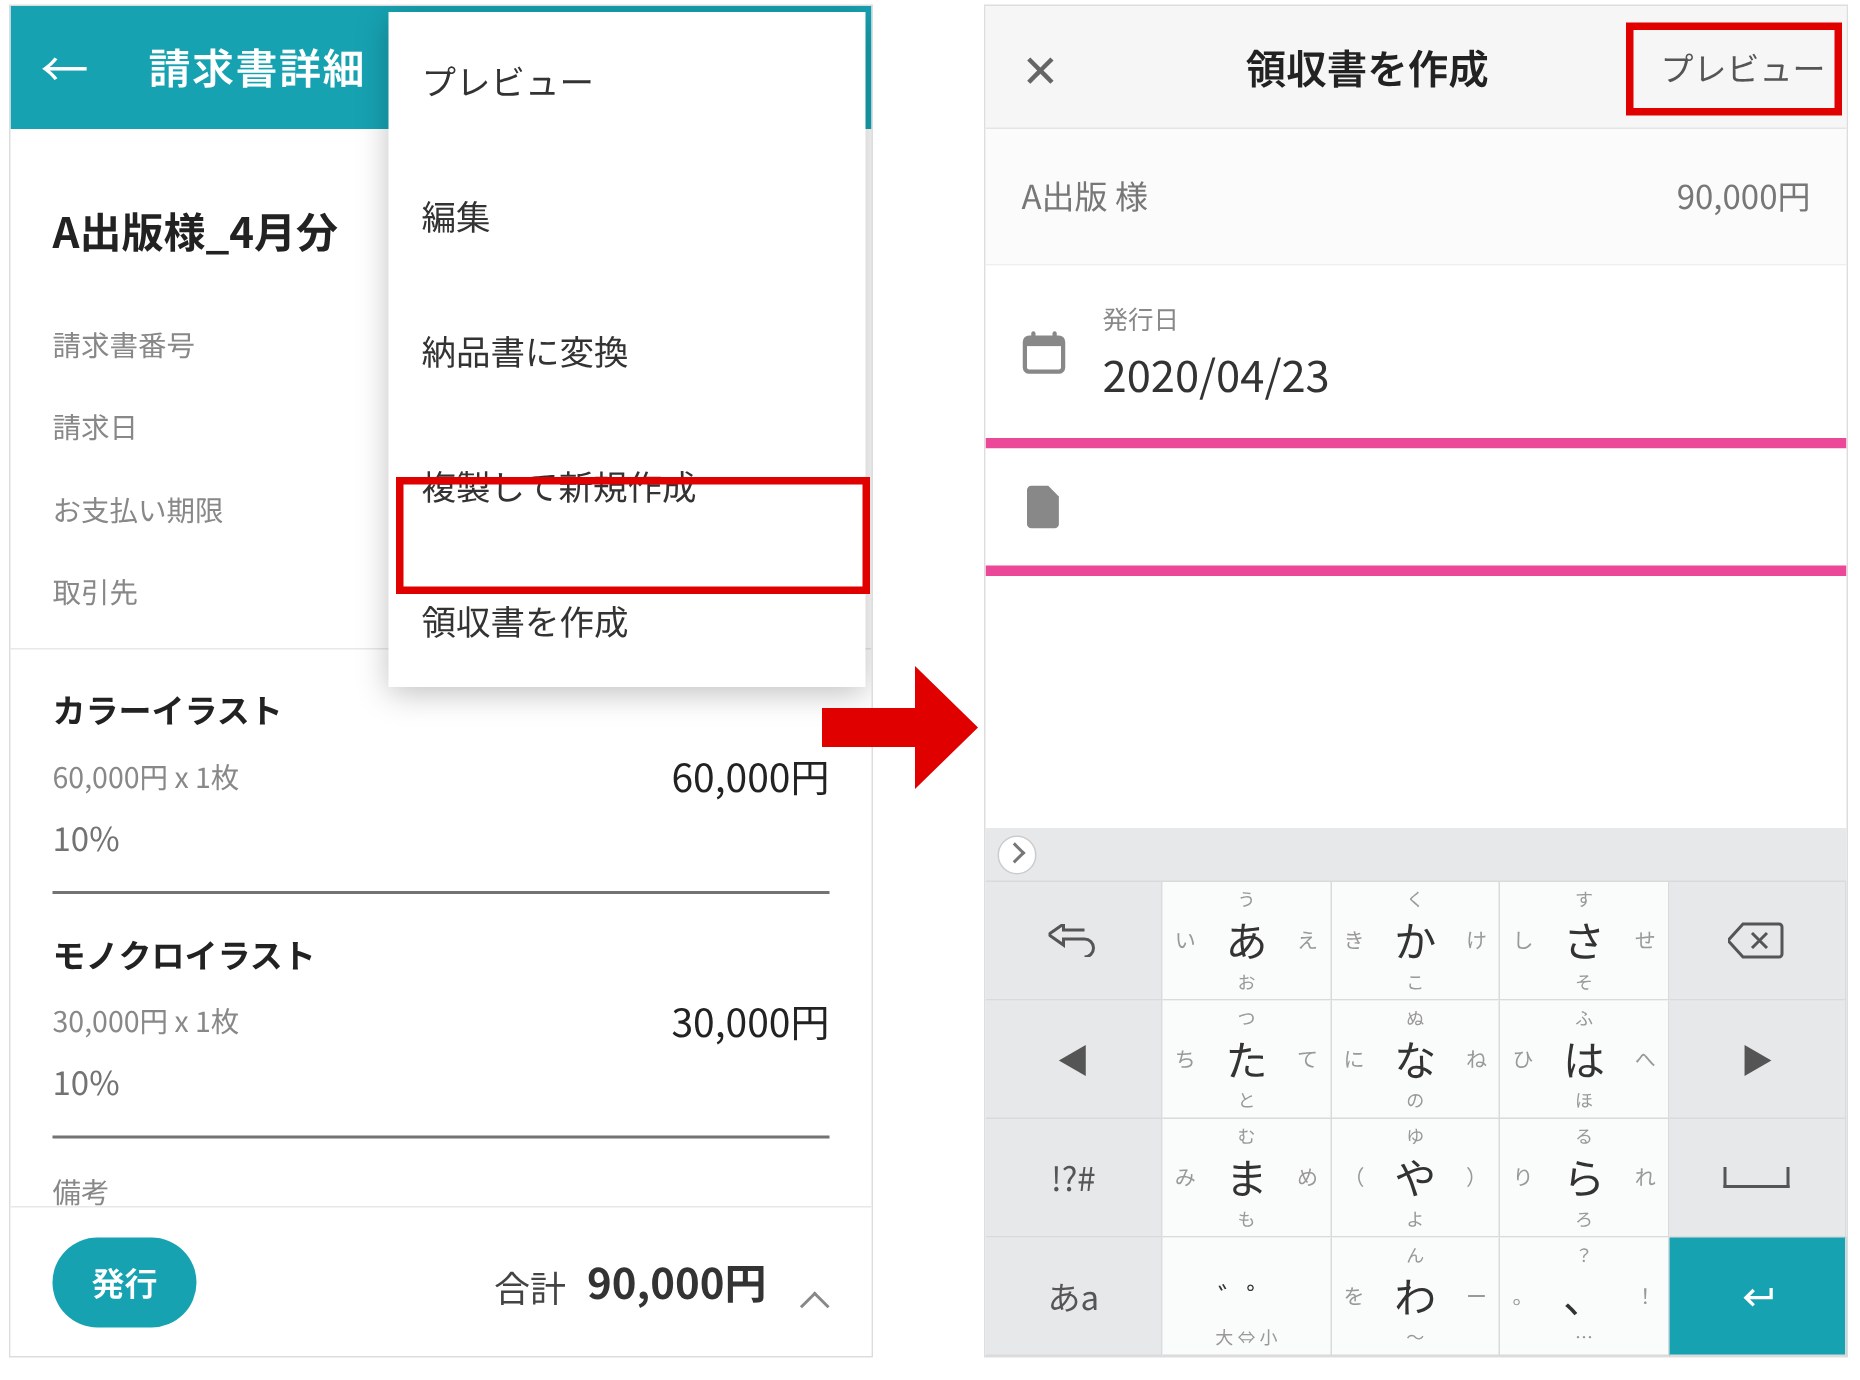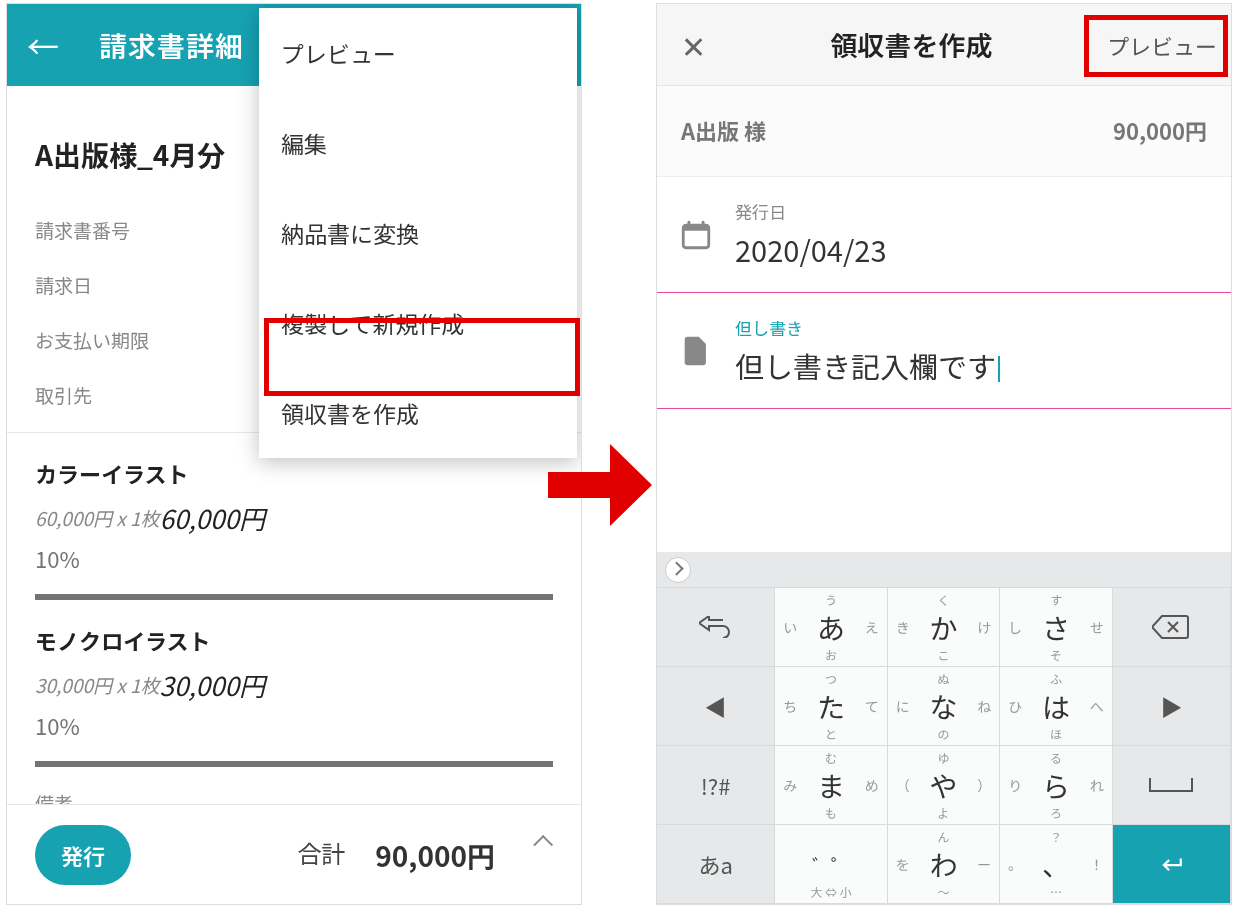--- a/index.html
+++ b/index.html
@@ -9,51 +9,51 @@
   .phone-right { left: 656px; top: 3px; width: 576px; height: 902px; }
 
   
   .hdr-teal { background: #17a2b2; color: #fff; height: 82px; display: flex; align-items: center; padding: 0 20px; }
   .hdr-teal .back { font-size: 32px; }
   .hdr-teal .title { font-size: 28px; font-weight: 600; margin-left: 40px; letter-spacing: 1px; }
   .body-left { padding: 0 28px; }
   .doc-title { font-size: 28px; font-weight: 700; margin: 48px 0 28px; color:#222; }
   .meta-row { font-size: 19px; color: #888; padding: 14px 0; }
   .divider { height: 1px; background: #e8e8e8; margin: 10px -28px 0; }
-  .item { padding: 24px 0 20px; border-bottom: 6px solid #737373; }
+  .item { padding: 24px 0 20px; border-bottom: 2px solid #737373; }
   .item-name { font-size: 22px; font-weight: 700; color:#222; margin-bottom: 10px; }
-  .item-line2 { display: flex; justify-content: flex-start; align-items: center; font-style: italic; }
+  .item-line2 { display: flex; justify-content: space-between; align-items: center; }
   .item-sub { font-size: 19px; color: #888; }
   .item-amt { font-size: 26px; font-weight: 400; color:#222; }
   .item-tax { font-size: 22px; color: #737373; margin-top: 6px; }
   .remarks { font-size: 19px; color: #888; padding: 22px 0; }
   .footer-left { position: absolute; bottom: 0; left: 0; right: 0; height: 100px; border-top: 1px solid #e8e8e8; display: flex; align-items: center; padding: 0 28px; background: #fff; }
   .issue-btn { background: #17a2b2; color: #fff; font-size: 22px; font-weight: 600; padding: 14px 26px; border-radius: 40px; }
-  .total-wrap { margin-left: auto; display: flex; align-items: flex-start; gap: 30px; }
+  .total-wrap { margin-left: auto; display: flex; align-items: flex-end; gap: 14px; }
   .total-lbl { font-size: 24px; color: #444; }
   .total-val { font-size: 28px; font-weight: 700; }
   .chev-up { margin-left: 14px; display:inline-block; width:14px; height:14px; border-left:2px solid #888; border-top:2px solid #888; transform: rotate(45deg) translateY(4px); }
 
   
   .menu { position: absolute; top: 4px; right: 4px; width: 318px; background: #fff; box-shadow: 0 4px 20px rgba(0,0,0,0.25); z-index: 10; }
   .menu-item { padding: 28px 22px; font-size: 23px; color: #333; }
   .hl-red { position:absolute; border:5px solid #e00000; pointer-events:none; z-index:20;}
   .hl1 { left:264px; top:318px; width:316px; height:78px; }
 
   
   .big-arrow { position:absolute; left:540px; top:430px; z-index:30; }
 
   
   .hdr-gray { background: #f6f6f6; height: 82px; display:flex; align-items:center; padding:0 14px; border-bottom:1px solid #e5e5e5; }
   .hdr-gray .x { font-size:30px; color:#666; padding:0 10px; }
   .hdr-gray .title2 { font-size:27px; font-weight:600; flex:1; text-align:center; color:#222; }
   .hdr-gray .preview { font-size:22px; color:#555; }
   .hl2 { left:1084px; top:15px; width:144px; height:62px; }
-  .r-summary { display:flex; justify-content:space-between; padding:28px 24px 30px; font-size:22px; color:#777; background:#fbfbfb; border-bottom:1px solid #eee;font-weight:bold;}
-  .r-row { display:flex; align-items:center; padding:22px 22px; border-bottom:1px solid #ec4899; background:#fff; }
+  .r-summary { display:flex; justify-content:space-between; padding:28px 24px 30px; font-size:22px; color:#777; background:#fbfbfb; border-bottom:1px solid #eee;}
+  .r-row { display:flex; align-items:center; padding:22px 22px; border-bottom:7px solid #ec4899; background:#fff; }
   .r-icon { width:34px; height:34px; margin-right:22px; color:#888; flex-shrink:0; }
   .r-col { flex:1; }
   .r-label { font-size:17px; color:#17a2b2; margin-bottom:4px; }
   .r-label.g { color:#888; }
   .r-val { font-size:29px; color:#333; }
   .cursor { display:inline-block; width:2px; height:26px; background:#17a2b2; vertical-align:-4px; margin-left:2px; }
 
   
   .kb { position:absolute; bottom:0; left:0; right:0; background:#e6e8ea; }
   .kb-collapse { height:36px; display:flex; align-items:center; padding:0 8px; background:#e6e8ea; border-bottom:1px solid #d8dadc; }
@@ -157,24 +157,20 @@
     <div class="r-col">
       <div class="r-label g">発行日</div>
       <div class="r-val">2020/04/23</div>
     </div>
   </div>
 
   <div class="r-row">
     <svg class="r-icon" viewBox="0 0 24 24">
         <path d="M6 2h8l5 5v13a2 2 0 0 1-2 2H6a2 2 0 0 1-2-2V4a2 2 0 0 1 2-2z" fill="#888"></path>
       </svg>
-    <div class="r-col">
-      <div class="r-label">但し書き</div>
-      <div class="r-val"><span>但し書き記入欄です</span><span class="cursor"></span></div>
-    </div>
   </div>
 
   <div class="kb">
     <div class="kb-collapse">
       <span class="chev"></span>
     </div>
     <div class="kb-grid" id="kb-grid">
         <div class="key gray">
           <svg width="34" height="22">
             <path d="M24 4 H10 V0 L0 7 L10 14 V10 H24 a6 6 0 0 1 0 12" fill="none" stroke="#555" stroke-width="2"></path>

